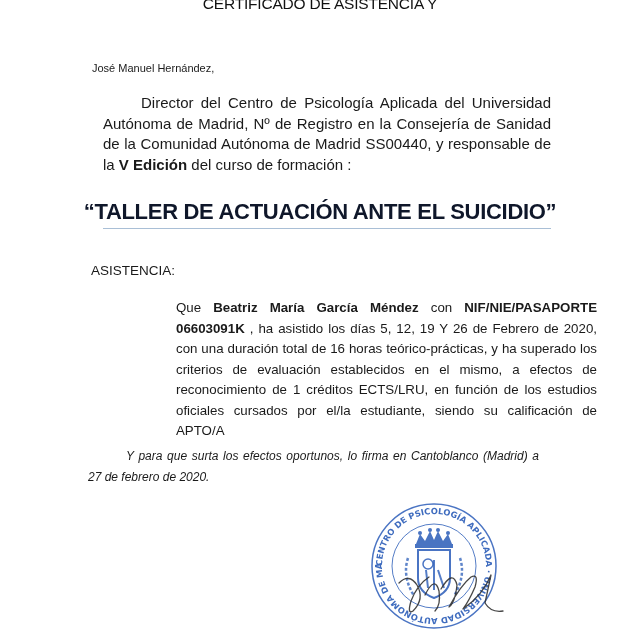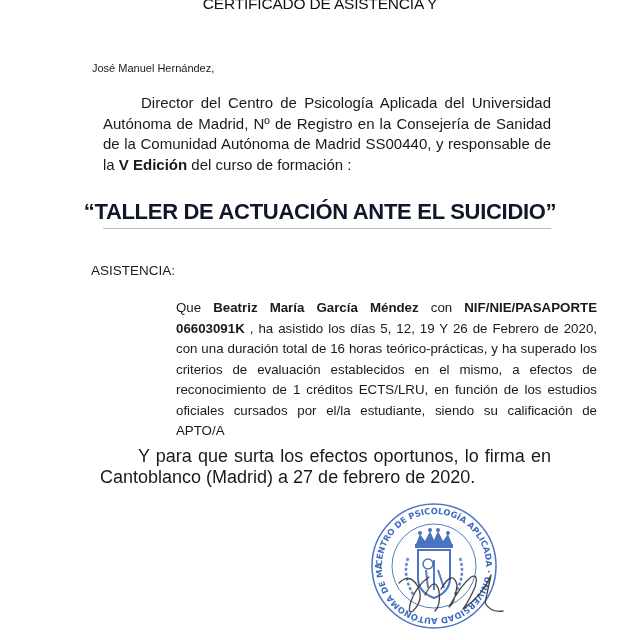--- a/index.html
+++ b/index.html
@@ -77,26 +77,27 @@
       left: 130px; top: 298px;
       width: 421px;
       font-size: 13.3px;
       line-height: 20.5px;
       text-align: justify;
       margin-left: 46px;
     }
     .body-para b { font-weight: bold; }
     .closing {
       position: absolute;
-      left: 100px; top: 446px;
+      left: 88px; top: 446px;
       width: 451px;
-      font-size: 18px;
+      font-size: 12px;
       line-height: 20.5px;
       text-align: justify;
       text-indent: 38px;
+      font-style: italic;
     }
     .seal {
       position: absolute;
       left: 368px; top: 500px;
       width: 132px; height: 132px;
     }
     .signature {
       position: absolute;
       left: 395px; top: 555px;
       width: 110px; height: 70px;

